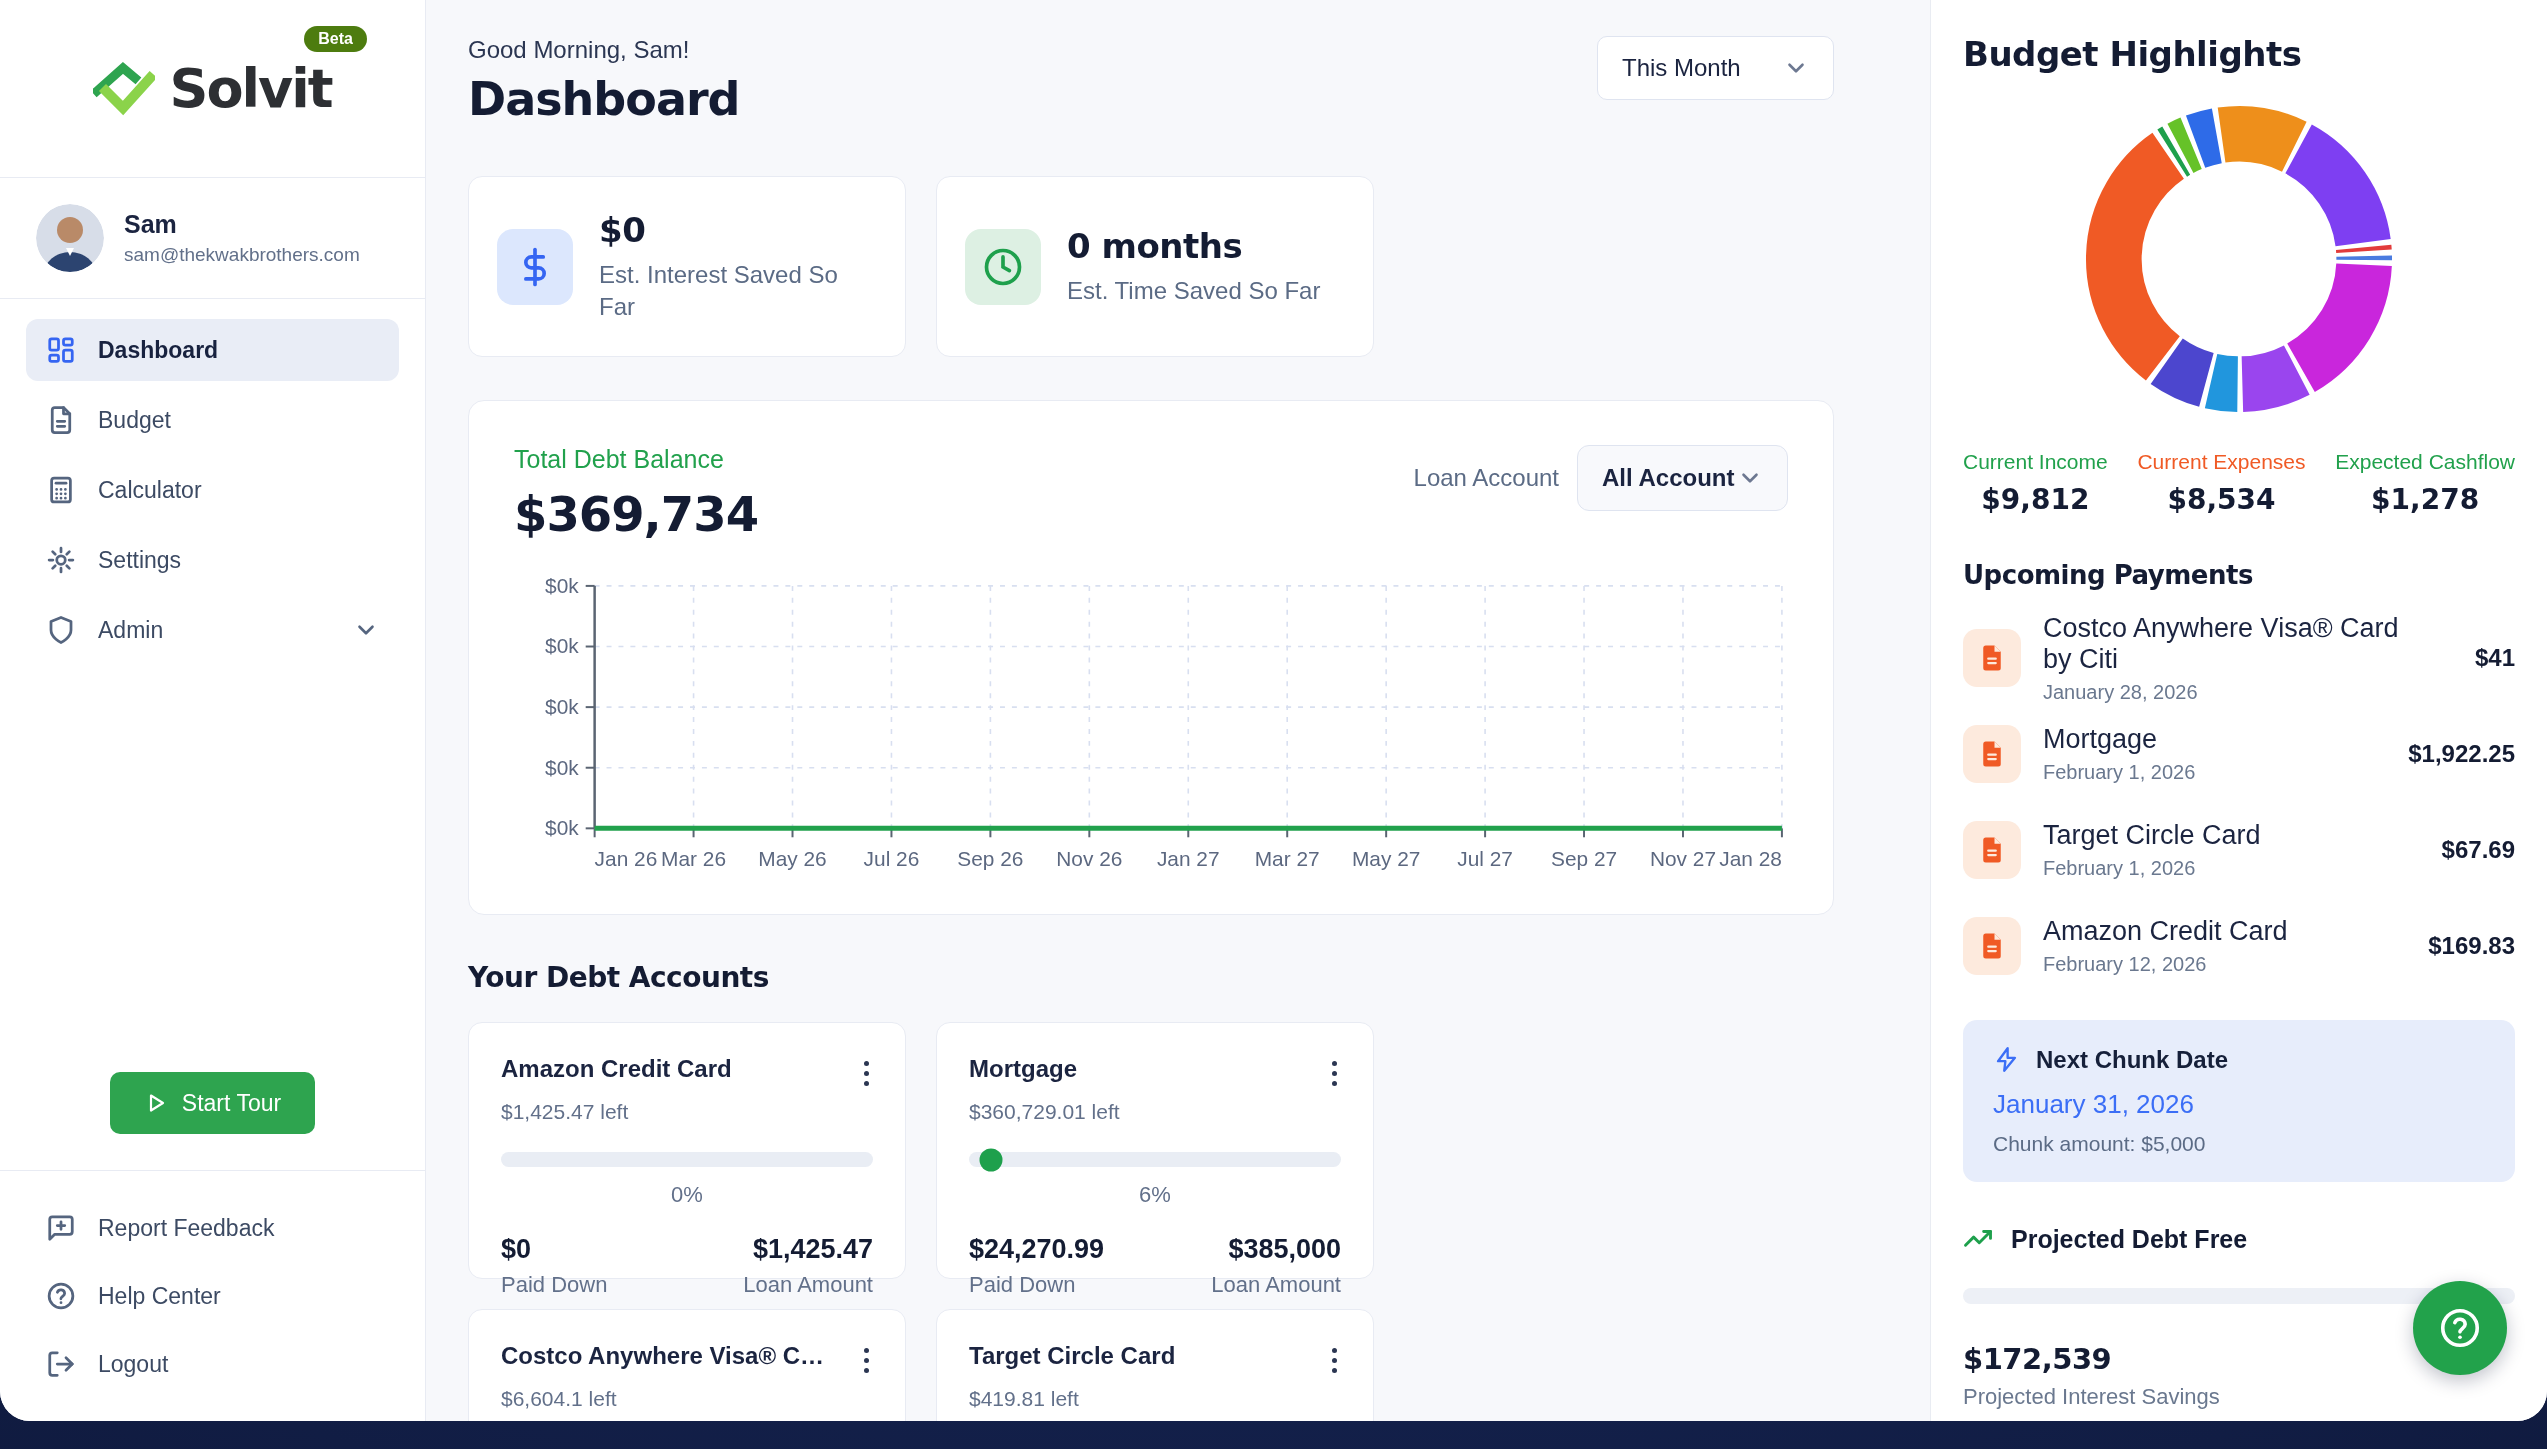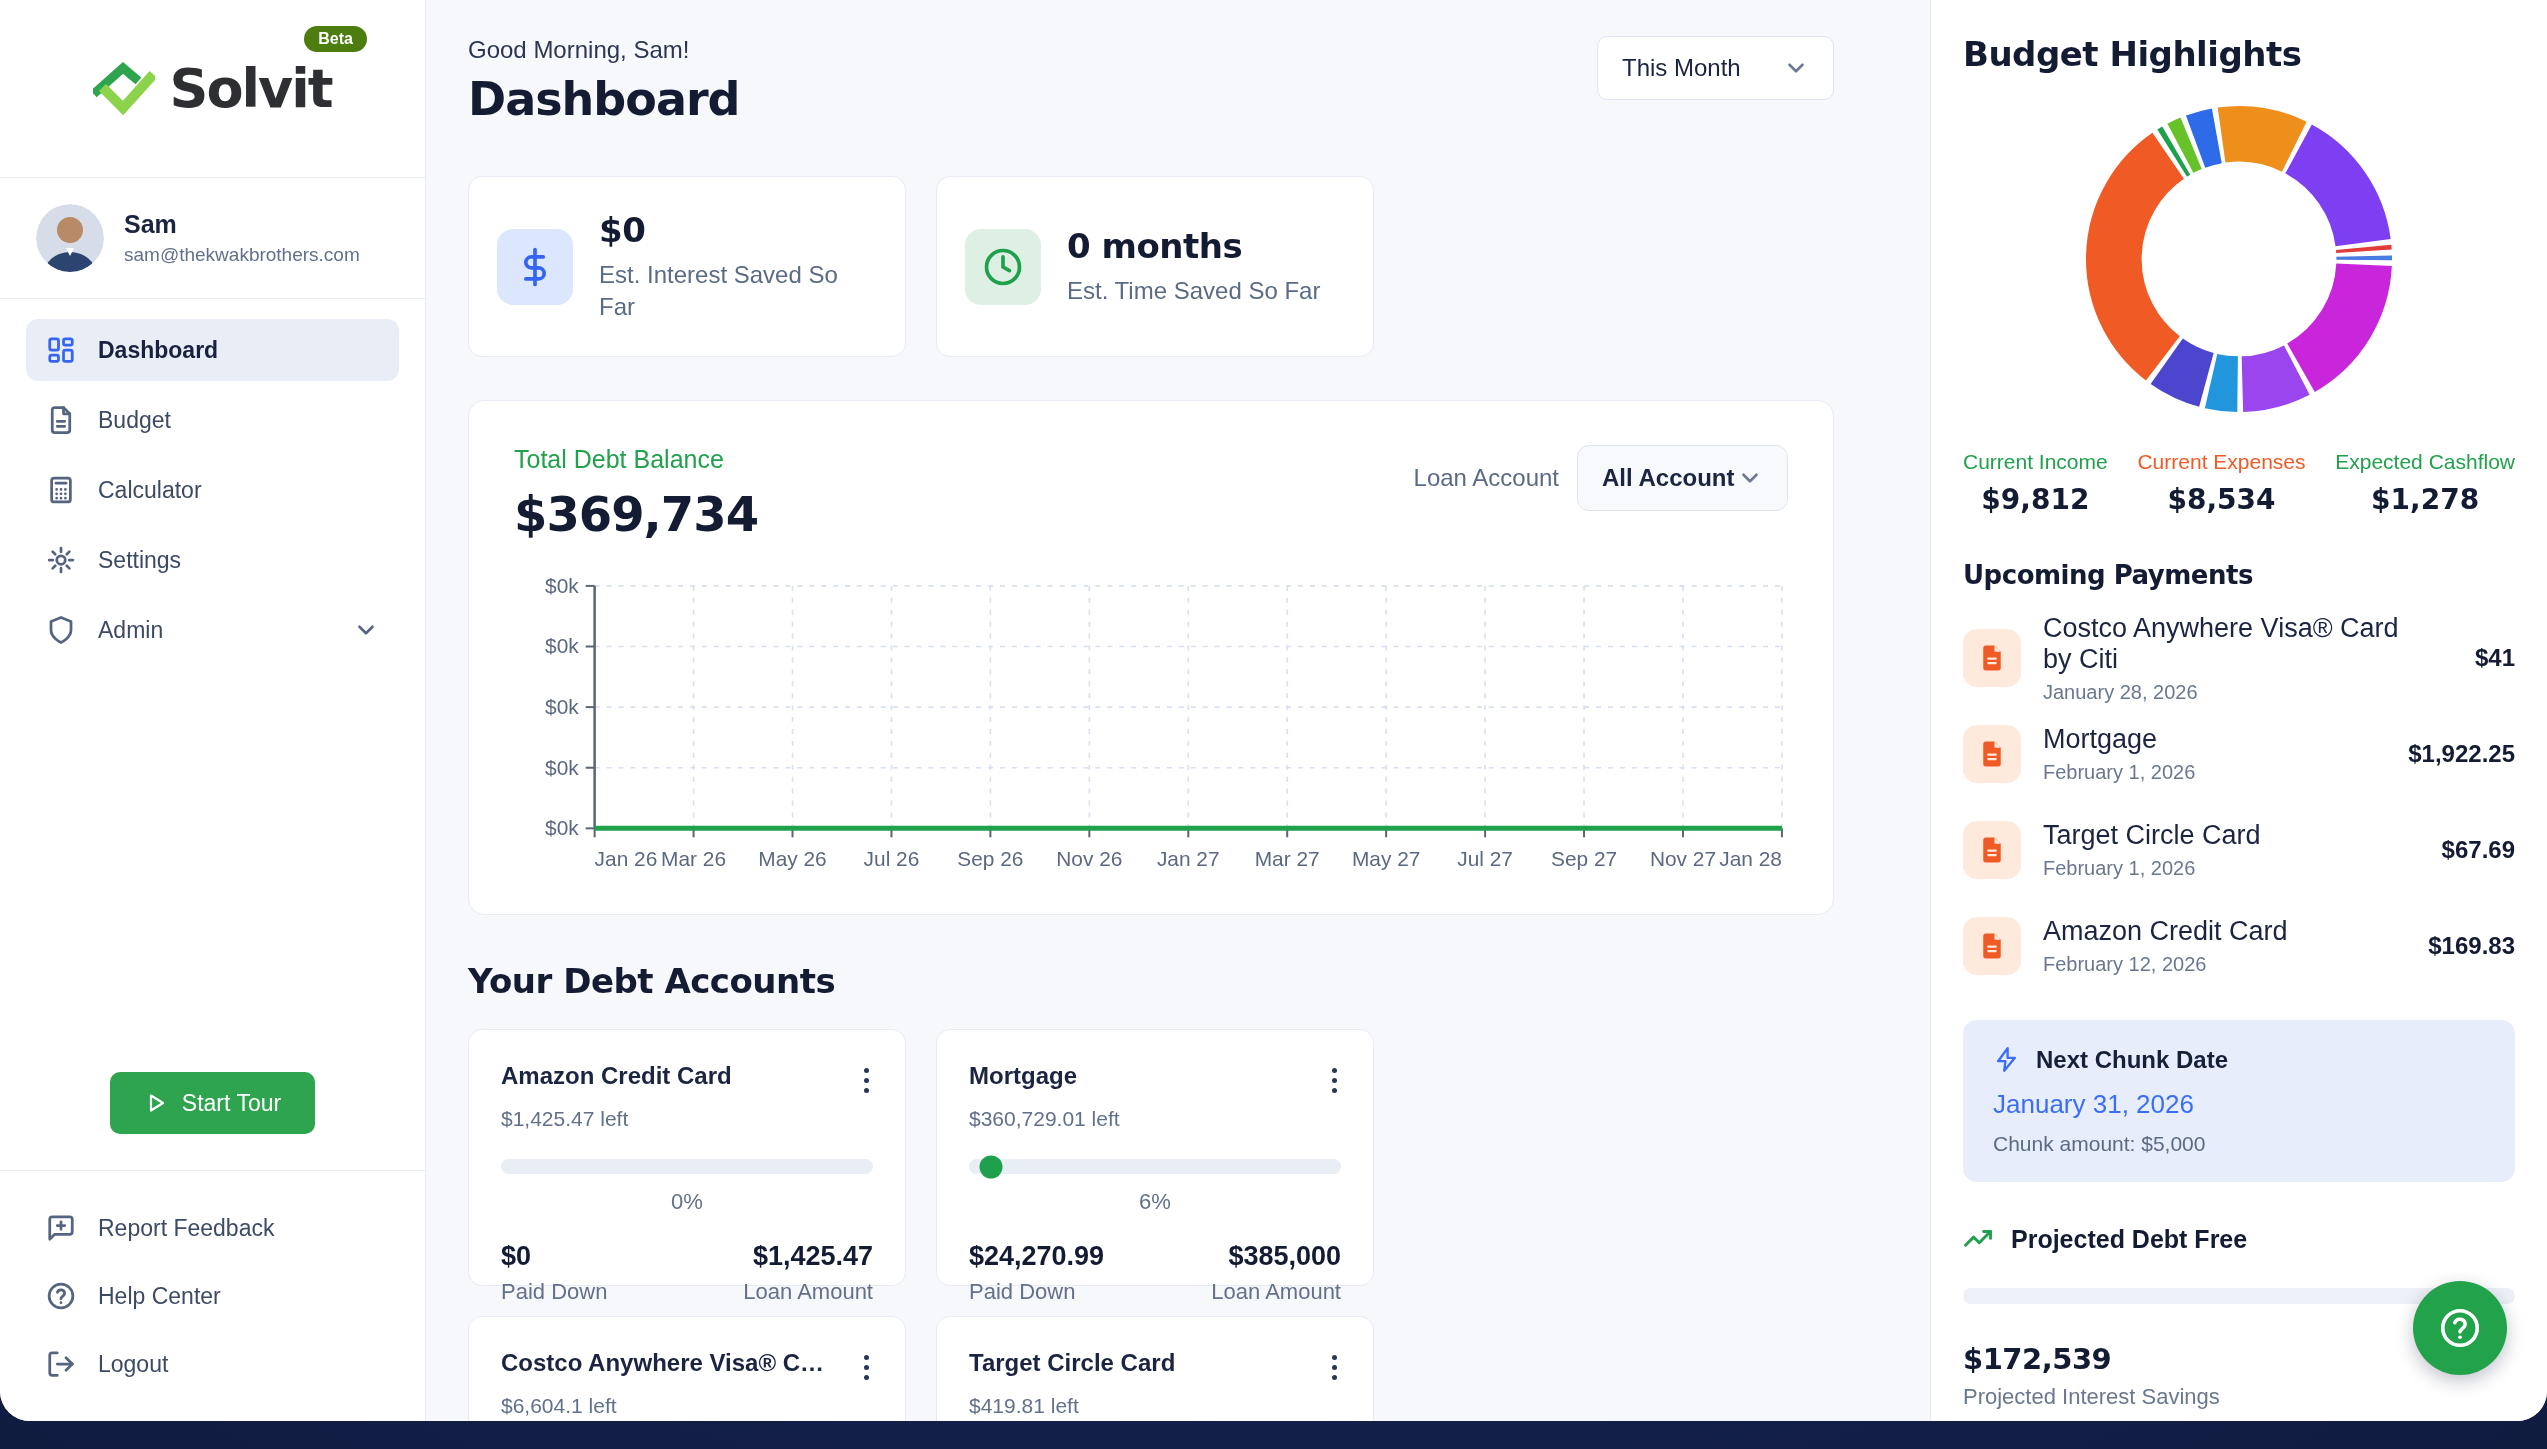--- a/index.html
+++ b/index.html
@@ -64,21 +64,21 @@
   .stat-label { font-size:24px; color:#5b6b85; margin-top:9px; line-height:1.35; max-width:259px; }
 
   .balance-card { margin-top:43px; background:#fff; border:1px solid #e8ebf3; border-radius:16px; padding:44px 45px 30px; }
   .balance-head { display:flex; justify-content:space-between; align-items:flex-start; }
   .balance-title { color:#21A14C; font-size:25px; }
   .balance-value { font-size:48px; margin-top:12px; letter-spacing:-1px; }
   .loan-filter { display:flex; align-items:center; gap:18px; font-size:24px; color:#5b6b85; }
   .loan-select { width:211px; height:66px; background:#f8f9fc; border-radius:12px; font-weight:bold; }
   .chart-wrap { margin-top:30px; }
 
-  .section-heading { font-size:34px; margin-top:46px; }
+  .section-heading { font-size:28px; margin-top:46px; }
   .accounts-grid { display:flex; flex-wrap:wrap; gap:30px; margin-top:28px; }
   .account-card { width:438px; height:257px; background:#fff; border:1px solid #e8ebf3; border-radius:14px;
                   padding:32px 32px; }
   .acc-head { display:flex; justify-content:space-between; align-items:flex-start; }
   .acc-name { font-size:24px; font-weight:bold; color:#1b2440; white-space:nowrap; overflow:hidden;
               text-overflow:ellipsis; max-width:328px; }
   .kebab { display:flex; flex-direction:column; gap:5px; padding:6px 4px; cursor:pointer; }
   .kebab i { width:5px; height:5px; border-radius:50%; background:#2b3652; }
   .acc-left { font-size:21px; color:#62708a; margin-top:8px; }
   .acc-track { margin-top:28px; height:15px; background:#e9edf4; border-radius:8px; position:relative; }

